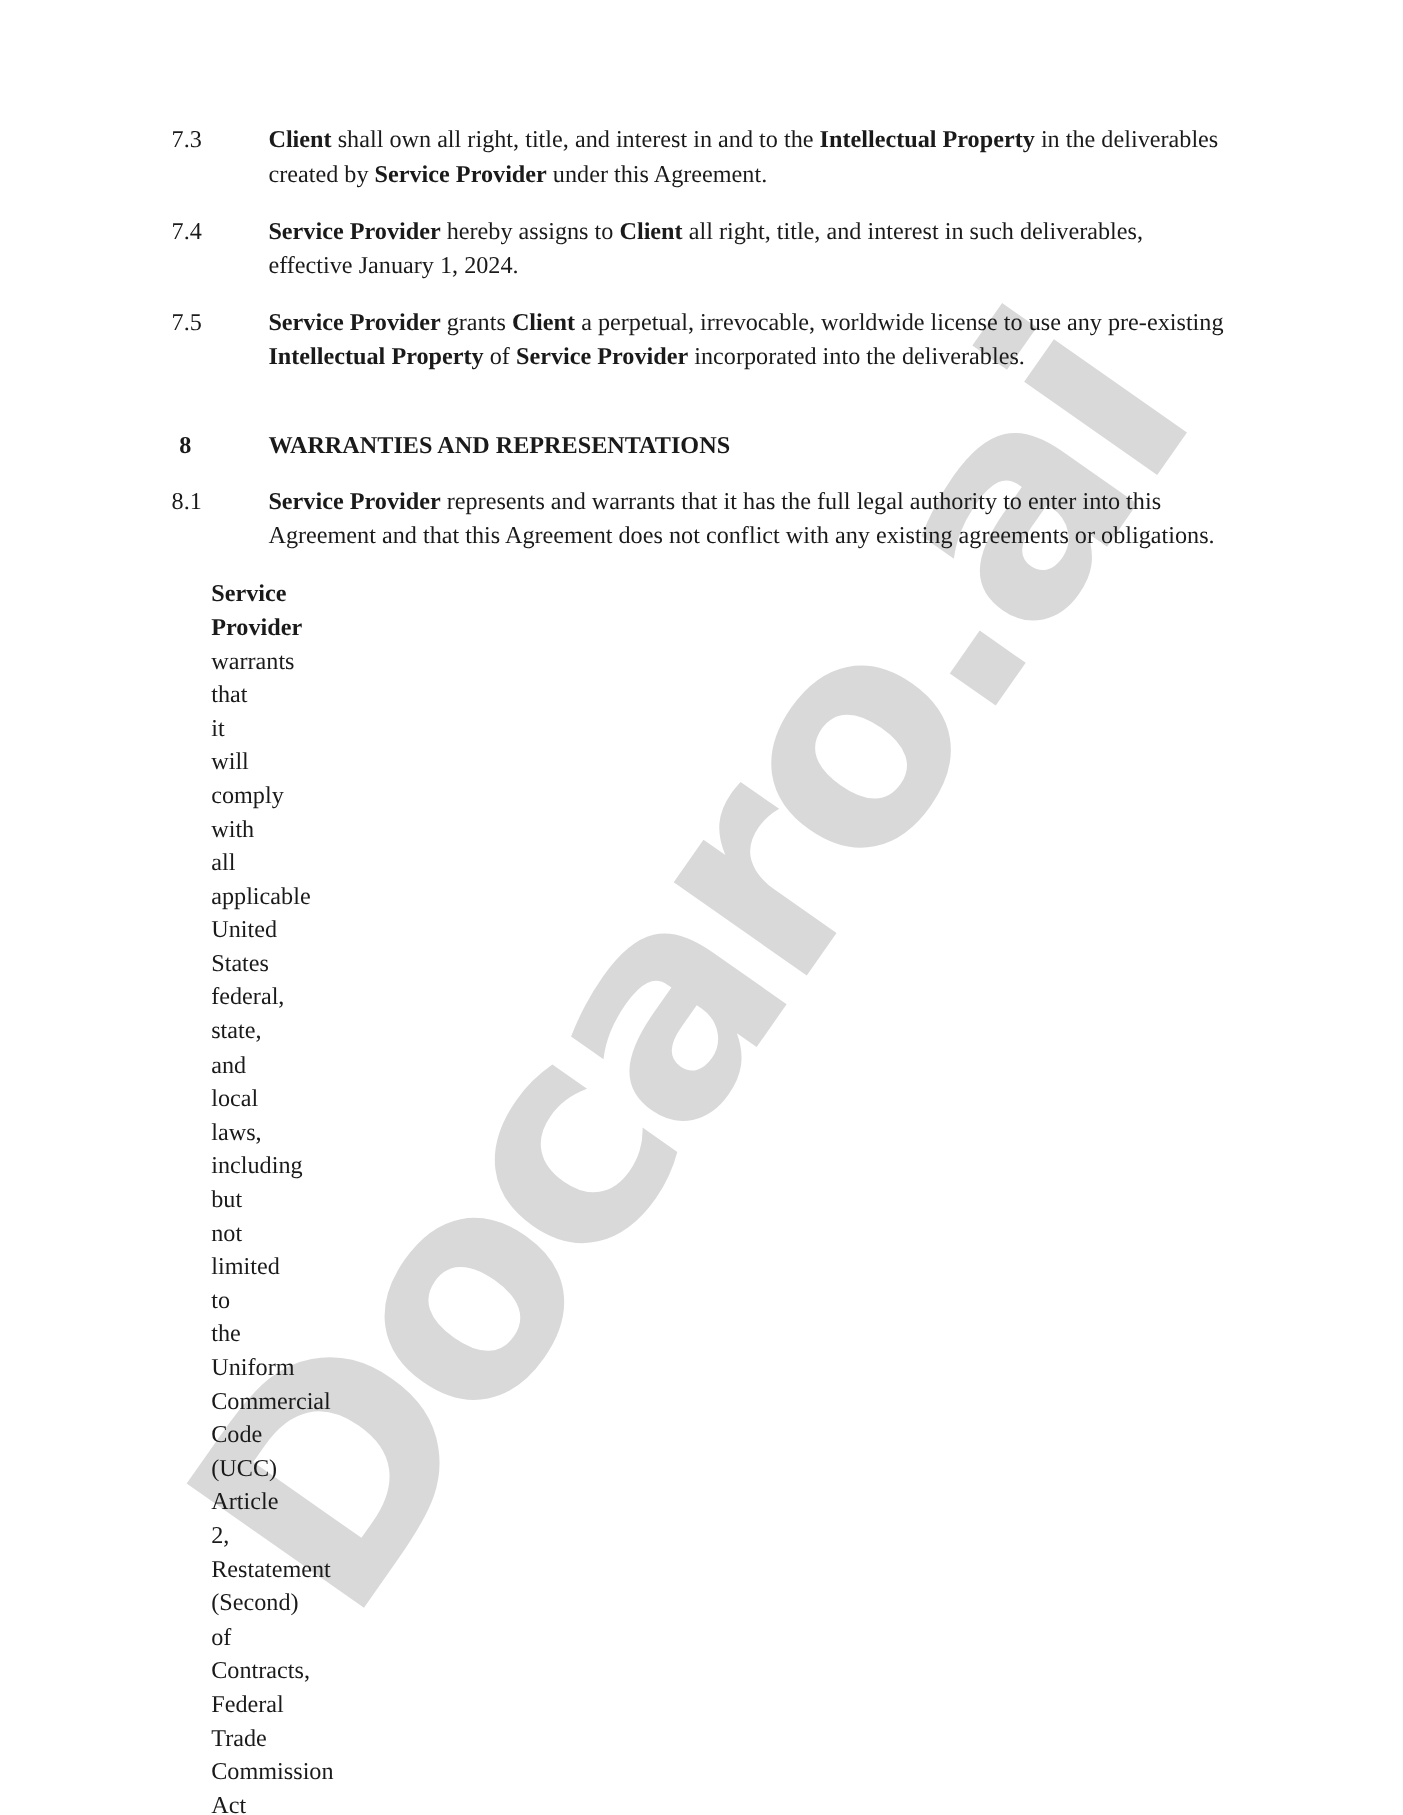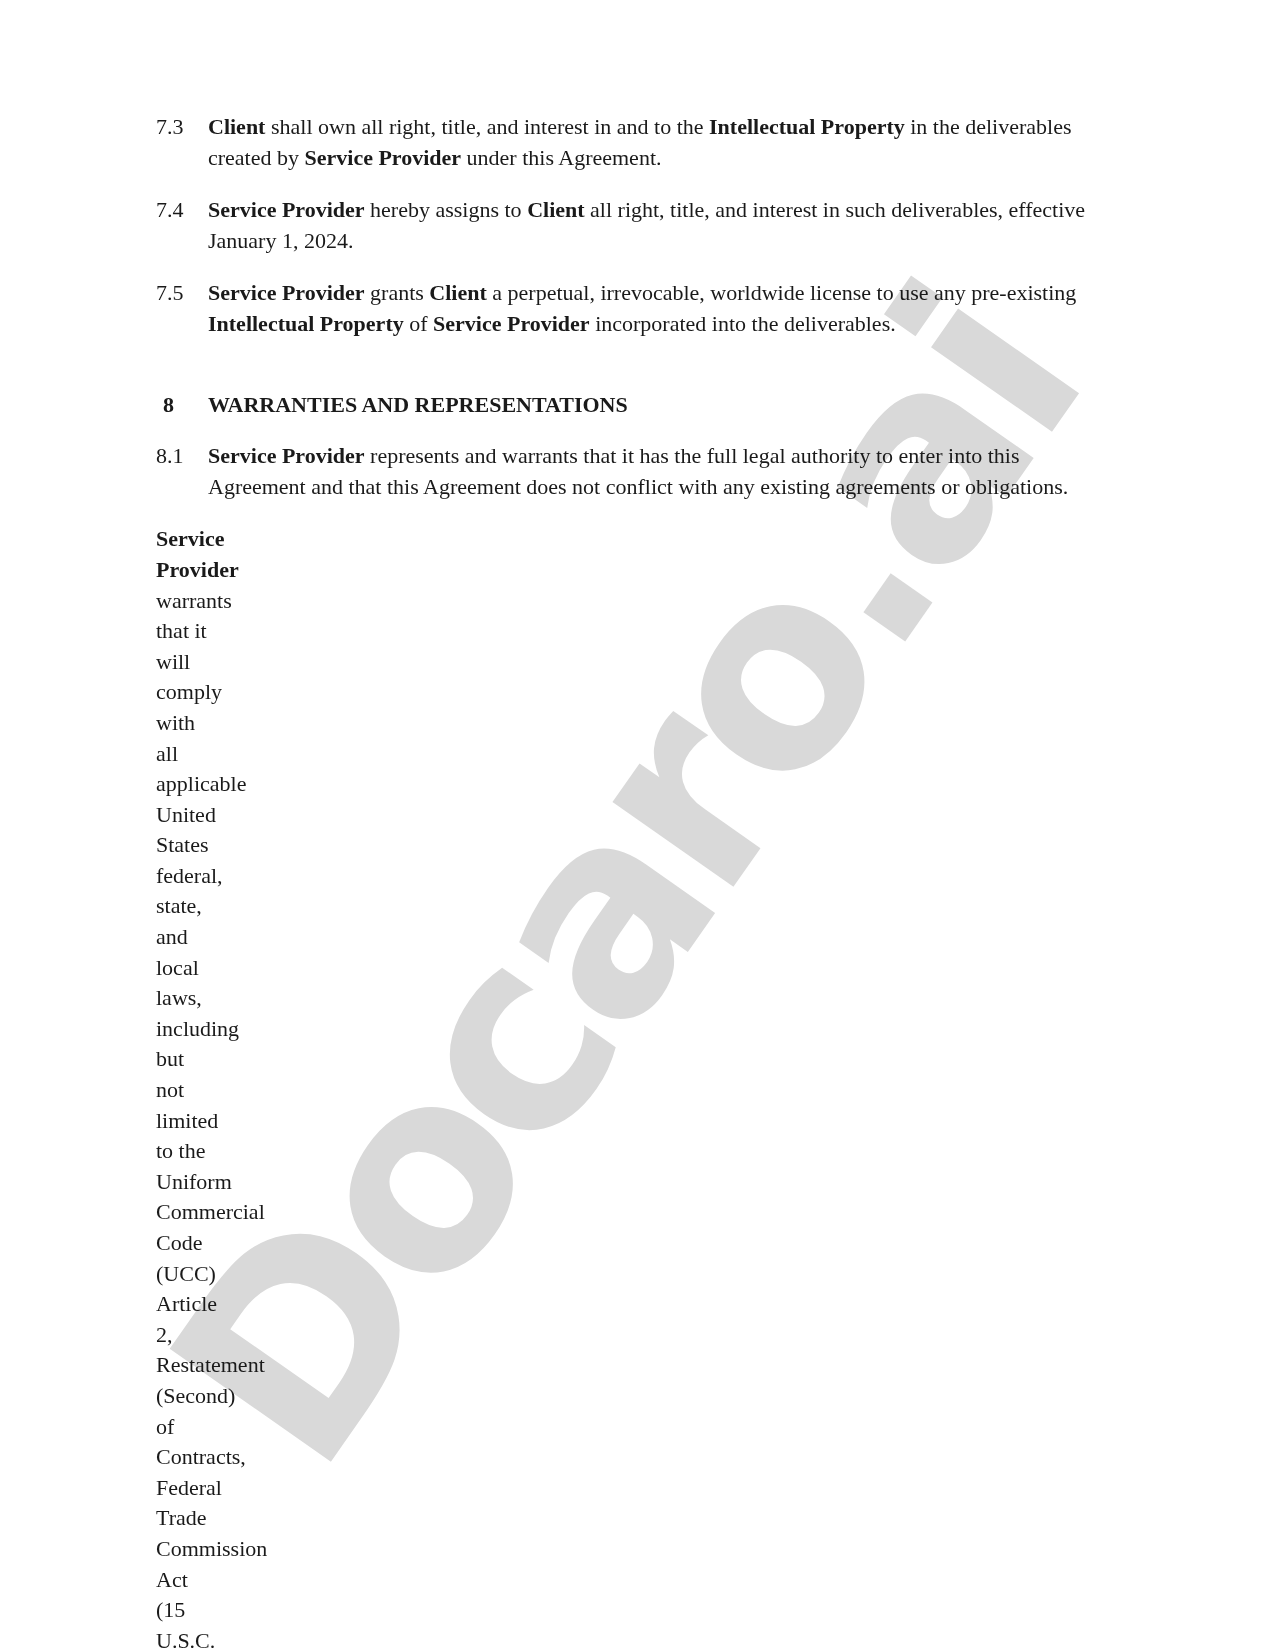--- a/index.html
+++ b/index.html
@@ -40,21 +40,21 @@
     display: grid;
     grid-template-columns: 52px 1fr;
     margin: 0 0 22px 0;
   }
   .block.heading {
     margin-top: 50px;
     margin-bottom: 21px;
     font-weight: bold;
   }
   .block.heading .num { padding-left: 7px; }
-  .txt { white-space: pre-wrap; }
+  .txt { white-space: pre-wrap; margin-left: 36px; }
   .b { font-weight: bold; }
 </style>
 </head>
 <body>
 
 <div class="watermark">Docaro.ai</div>
 
 <div class="content">
     <div class="block item">
       <div class="num">7.3</div>

